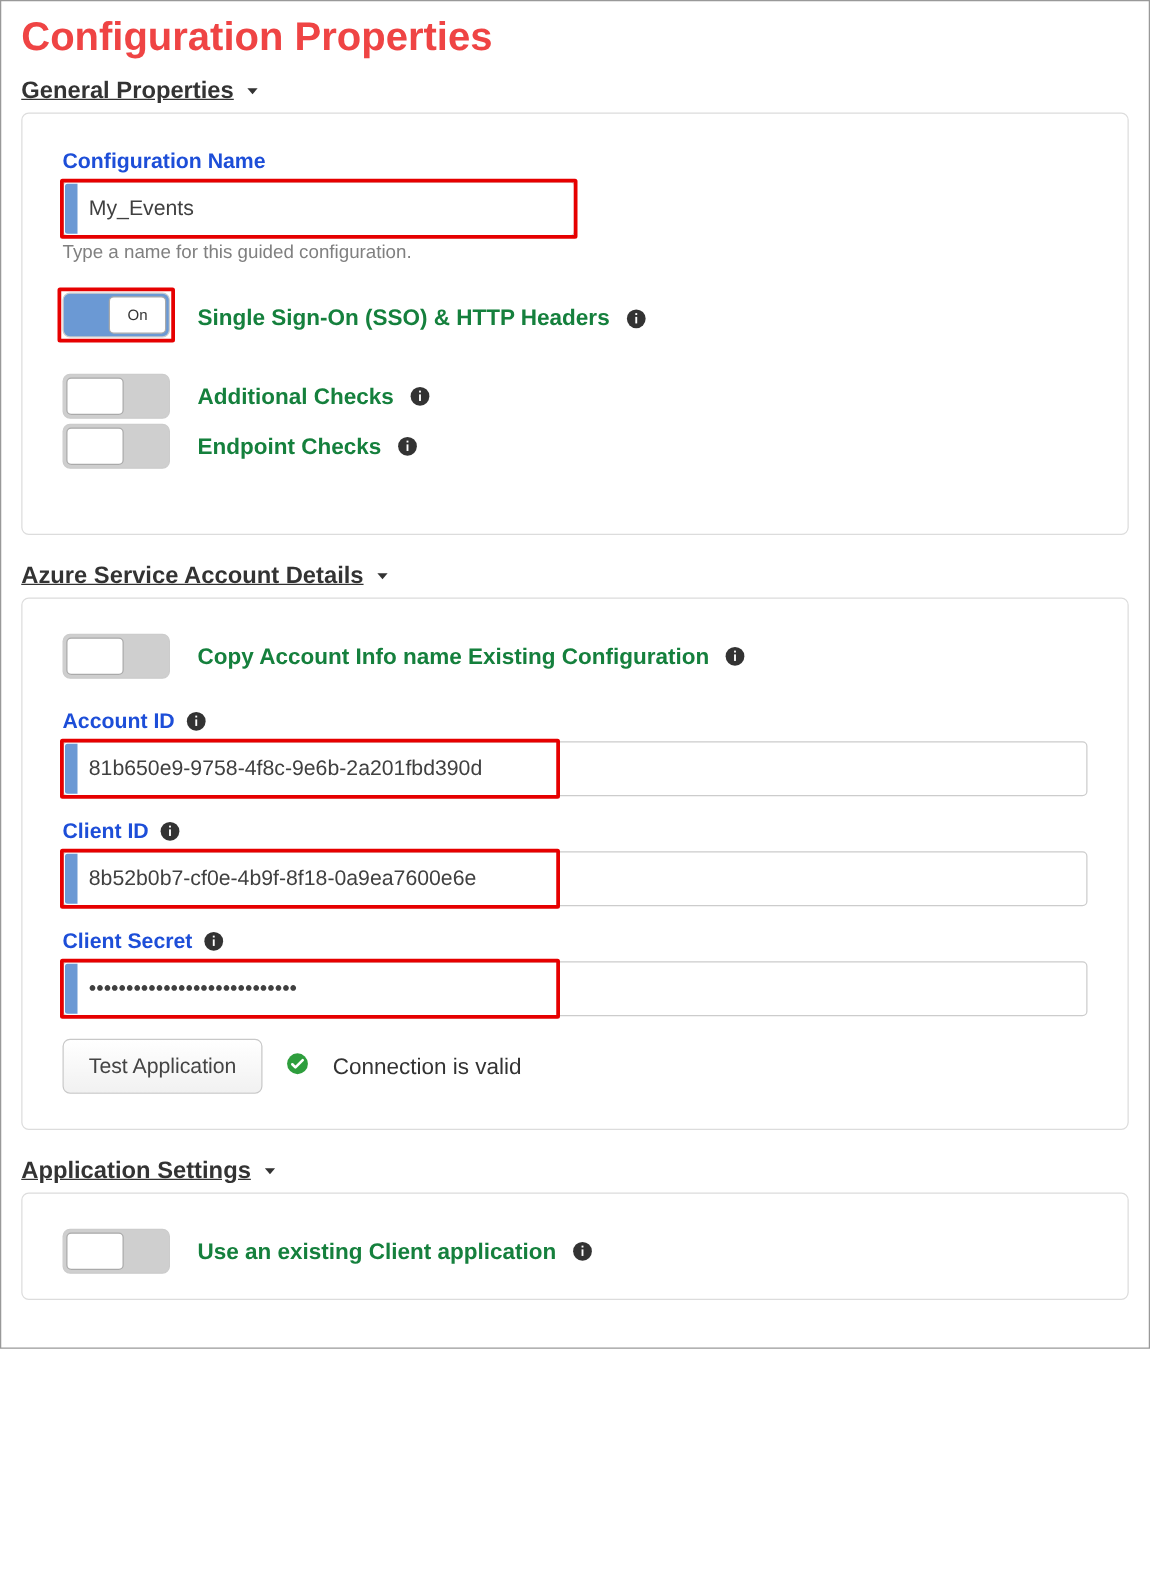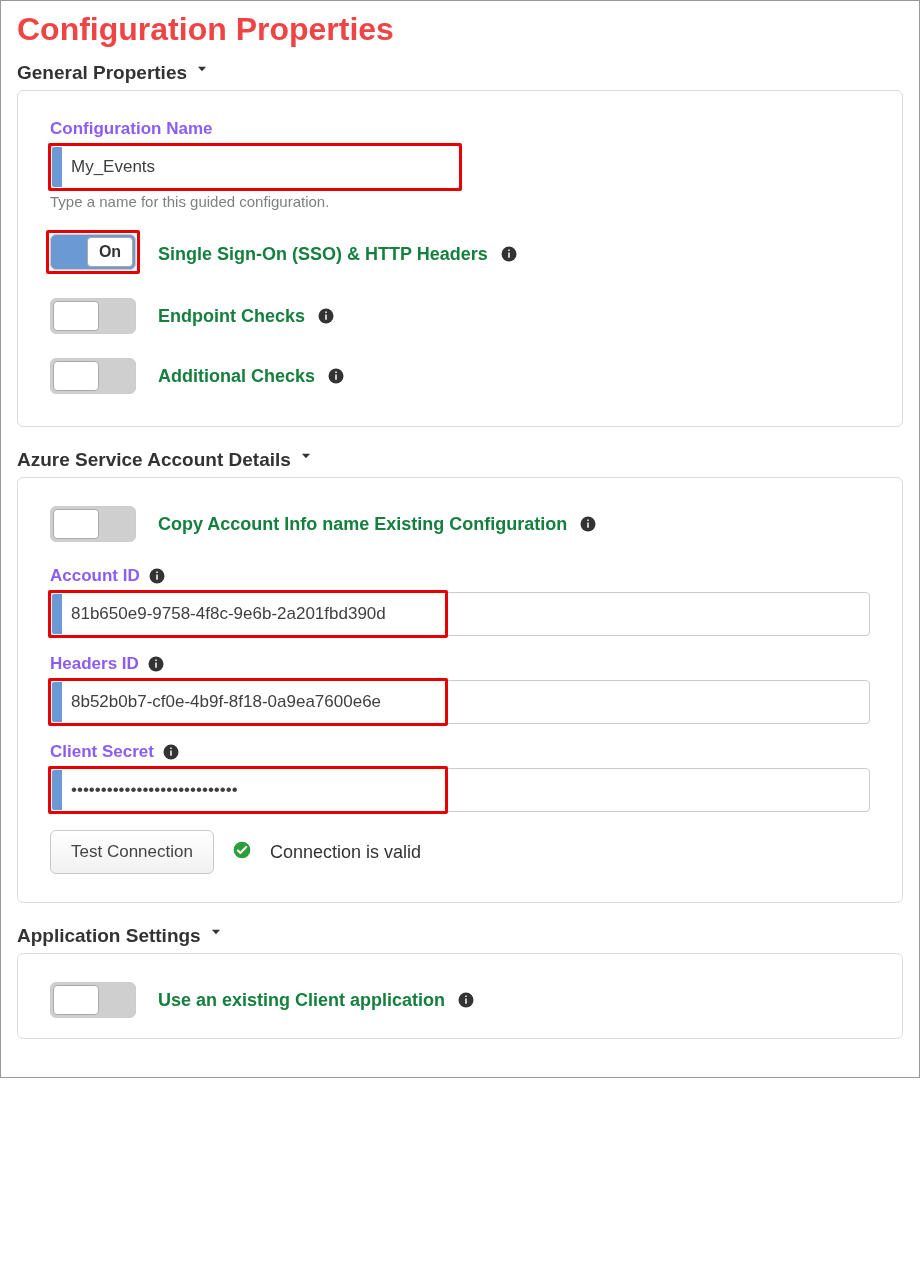--- a/index.html
+++ b/index.html
@@ -13,40 +13,42 @@
     padding: 0 16px 16px 16px;
   }
   h1.page-title {
     font-size: 32px;
     font-weight: 700;
     margin: 10px 0 14px 0;
     color: #ef4444;
   }
   .section-header {
     display: flex;
+    align-items: center;
     font-size: 19px;
     font-weight: 700;
     color: #333;
     margin: 8px 0 6px 0;
     cursor: pointer;
+    text-decoration: underline;
   }
   .section-header .chev {
     margin-left: 8px;
     display: inline-flex;
   }
   .panel {
     border: 1px solid #dcdcdc;
     border-radius: 6px;
     padding: 28px 32px 28px 32px;
     margin-bottom: 22px;
   }
   .field-label {
     font-size: 17px;
     font-weight: 700;
-    color: #8b5cf6;
+    color: #1d4ed8;
     margin-bottom: 6px;
     display: flex;
     align-items: center;
     gap: 8px;
   }
   .field-help {
     color: #808080;
     font-size: 15px;
     margin-top: 4px;
   }
@@ -114,22 +116,22 @@
     position: absolute;
     top: 2px;
     height: 30px;
     width: 46px;
     background: #fff;
     border-radius: 4px;
     border: 1px solid #aaa;
     display: flex;
     align-items: center;
     justify-content: center;
-    font-size: 16px;
-    font-weight: 700;
+    font-size: 12px;
+    font-weight: 400;
   }
   .toggle.off { background: #cfcfcf; }
   .toggle.off .knob { left: 2px; }
   .toggle.on { background: #6b99d4; }
   .toggle.on .knob { right: 2px; }
   .info-icon {
     display: inline-flex;
     align-items: center;
     justify-content: center;
     width: 18px;
@@ -199,42 +201,42 @@
       <span class="info-icon">
         <svg viewBox="0 0 24 24">
             <circle cx="12" cy="12" r="10"></circle>
             <rect x="11" y="10" width="2" height="7" fill="#fff"></rect>
             <rect x="11" y="6" width="2" height="2" fill="#fff"></rect>
           </svg>
       </span>
     </div>
   </div>
 
+  <div class="toggle-row" style="margin-bottom:4px;">
+    <div class="toggle off">
+      <div class="knob"></div>
+    </div>
+    <div class="toggle-label">
+      <span>Additional Checks</span>
+      <span class="info-icon">
+        <svg viewBox="0 0 24 24">
+            <circle cx="12" cy="12" r="10"></circle>
+            <rect x="11" y="10" width="2" height="7" fill="#fff"></rect>
+            <rect x="11" y="6" width="2" height="2" fill="#fff"></rect>
+          </svg>
+      </span>
+    </div>
+  </div>
+
   <div class="toggle-row">
     <div class="toggle off">
       <div class="knob"></div>
     </div>
     <div class="toggle-label">
       <span>Endpoint Checks</span>
-      <span class="info-icon">
-        <svg viewBox="0 0 24 24">
-            <circle cx="12" cy="12" r="10"></circle>
-            <rect x="11" y="10" width="2" height="7" fill="#fff"></rect>
-            <rect x="11" y="6" width="2" height="2" fill="#fff"></rect>
-          </svg>
-      </span>
-    </div>
-  </div>
-
-  <div class="toggle-row" style="margin-bottom:4px;">
-    <div class="toggle off">
-      <div class="knob"></div>
-    </div>
-    <div class="toggle-label">
-      <span>Additional Checks</span>
       <span class="info-icon">
         <svg viewBox="0 0 24 24">
             <circle cx="12" cy="12" r="10"></circle>
             <rect x="11" y="10" width="2" height="7" fill="#fff"></rect>
             <rect x="11" y="6" width="2" height="2" fill="#fff"></rect>
           </svg>
       </span>
     </div>
   </div>
 
@@ -281,21 +283,21 @@
     <div style="position:relative; width:820px;">
       <div class="input-accent-wrap">
         <input class="text-input" type="text" value="81b650e9-9758-4f8c-9e6b-2a201fbd390d" style="">
       </div>
       <div class="red-box" style="left:-2px; top:-2px; width:400px; height:48px;"></div>
     </div>
   </div>
 
   <div class="row-block-sm">
     <div class="field-label">
-      <span>Headers ID</span>
+      <span>Client ID</span>
       <span class="info-icon">
         <svg viewBox="0 0 24 24">
             <circle cx="12" cy="12" r="10"></circle>
             <rect x="11" y="10" width="2" height="7" fill="#fff"></rect>
             <rect x="11" y="6" width="2" height="2" fill="#fff"></rect>
           </svg>
       </span>
     </div>
     <div style="position:relative; width:820px;">
       <div class="input-accent-wrap">
@@ -318,21 +320,21 @@
     </div>
     <div style="position:relative; width:820px;">
       <div class="input-accent-wrap">
         <input class="text-input" type="text" value="••••••••••••••••••••••••••••" style="">
       </div>
       <div class="red-box" style="left:-2px; top:-2px; width:400px; height:48px;"></div>
     </div>
   </div>
 
   <div class="conn-row">
-    <button class="btn">Test Connection</button>
+    <button class="btn">Test Application</button>
     <span class="check-icon">
       <svg viewBox="0 0 24 24">
           <circle cx="12" cy="12" r="10" fill="#2e9e3d"></circle>
           <path d="M7 12.5l3 3 7-7" stroke="#fff" stroke-width="2.5" fill="none" stroke-linecap="round" stroke-linejoin="round"></path>
         </svg>
     </span>
     <span class="conn-text">Connection is valid</span>
   </div>
 
 </div>

